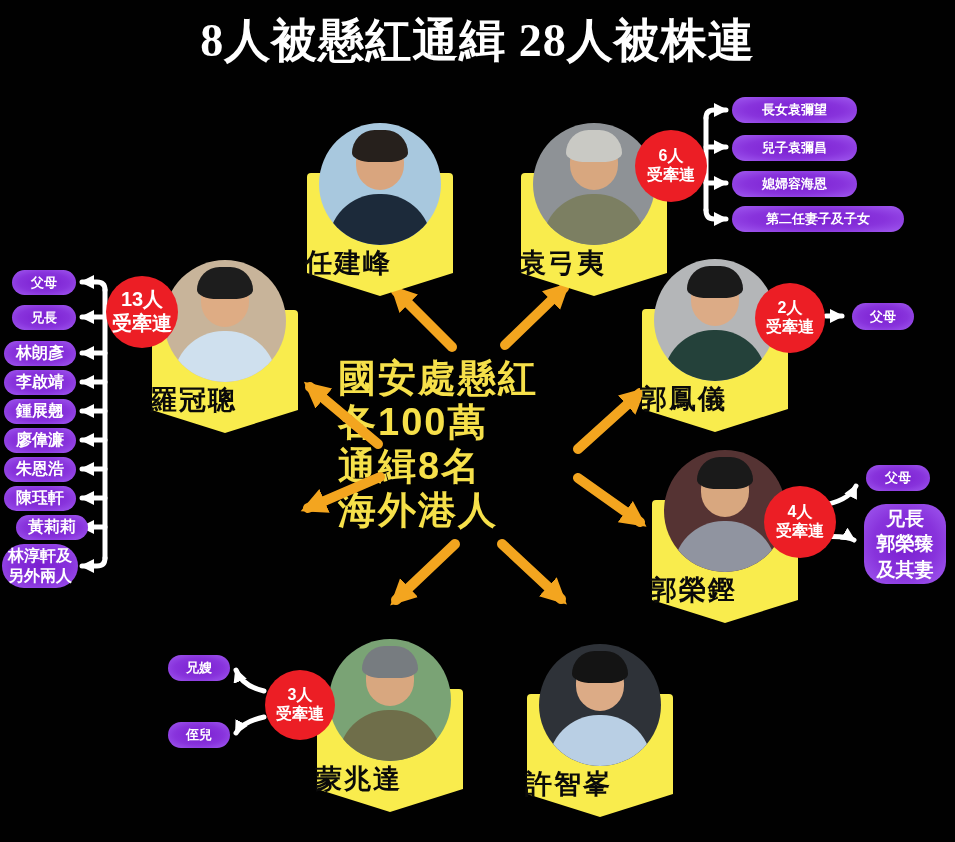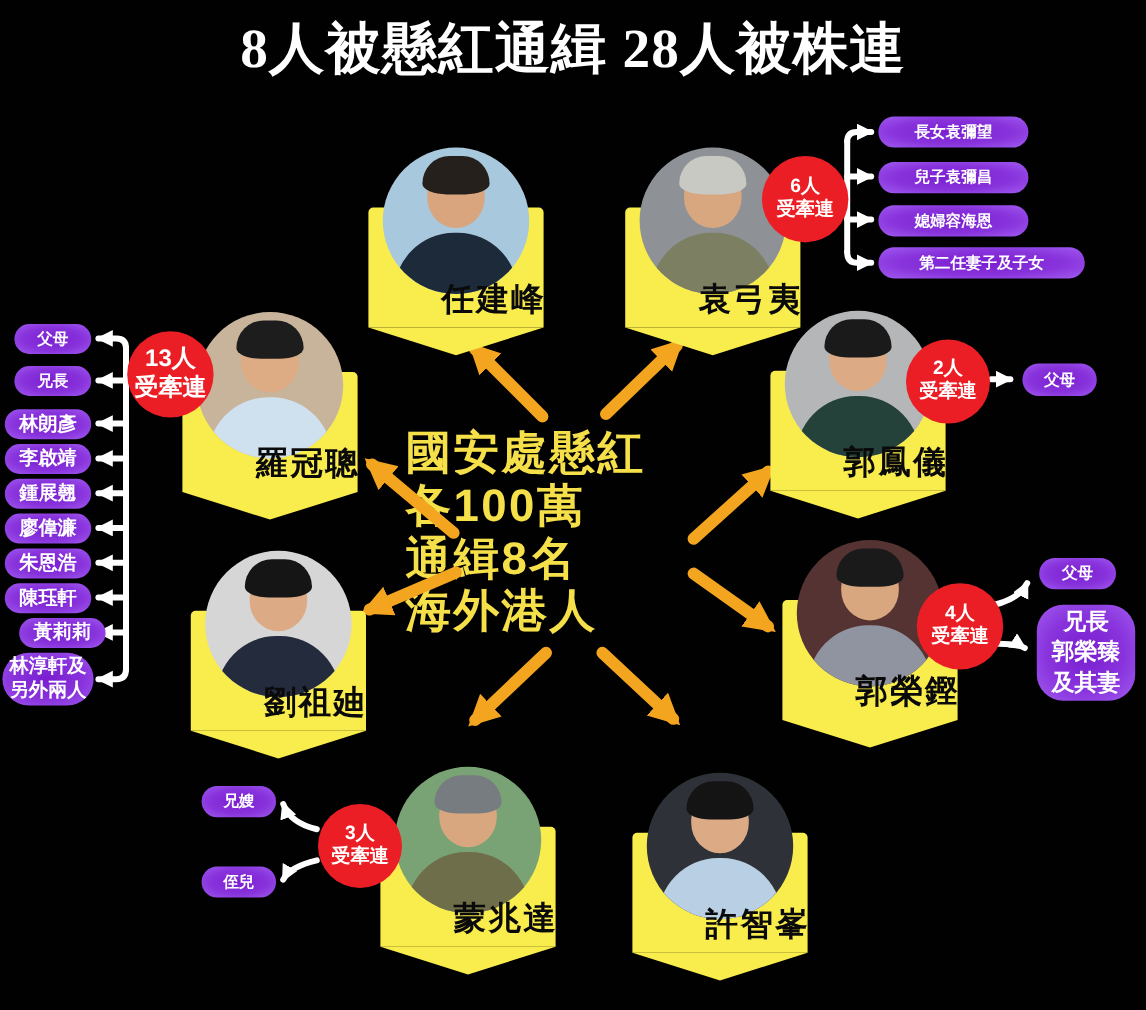--- a/index.html
+++ b/index.html
@@ -17,21 +17,21 @@
   .banner-tip{position:absolute;left:2px;top:150px;width:0;height:0;
               border-left:73px solid transparent;border-right:73px solid transparent;border-top:23px solid #F9EC4D;}
   .photo{position:absolute;left:14px;top:0;width:122px;height:122px;border-radius:50%;overflow:hidden;
          background:var(--bg,#888);z-index:1;}
   .hair{position:absolute;left:27%;top:6%;width:46%;height:26%;background:var(--hair,#222);
         border-radius:50% 50% 45% 45% / 90% 90% 35% 35%;}
   .head{position:absolute;left:30%;top:13%;width:40%;height:42%;background:var(--skin,#d9a57e);
         border-radius:46% 46% 50% 50%;}
   .torso{position:absolute;left:7%;bottom:-4%;width:86%;height:46%;background:var(--torso,#333);
          border-radius:48% 48% 0 0 / 92% 92% 0 0;}
-  .pname{position:absolute;left:0;right:0;top:108px;text-align:right;font-size:27px;font-weight:800;
+  .pname{position:absolute;left:0;right:0;top:122px;text-align:left;font-size:27px;font-weight:800;
          color:#0a0a0a;z-index:2;letter-spacing:2px;}
   .impact{position:absolute;z-index:5;background:#EC1E25;border-radius:50%;color:#fff;font-weight:800;
           display:flex;align-items:center;justify-content:center;text-align:center;
           white-space:pre-line;line-height:1.18;font-size:16px;}
   .pill{position:absolute;z-index:4;display:flex;align-items:center;justify-content:center;color:#fff;
         font-weight:800;border-radius:30px;text-align:center;white-space:pre-line;font-size:16px;
         background:radial-gradient(ellipse at center,#7A1ED0 0%,#8833DC 55%,#A15BF0 100%);}
   .pill.f17{font-size:13px;}
   .pill.two{line-height:1.25;}
   .pill.big{border-radius:22px;font-size:19px;line-height:1.35;}
@@ -147,30 +147,20 @@
     <div class="banner"></div>
     <div class="banner-tip"></div>
     <div class="photo" style="--bg:#c8b49a;--hair:#1d1d1d;--skin:#deac84;--torso:#cfe0ee">
       <span class="torso"></span>
       <span class="head"></span>
       <span class="hair"></span>
     </div>
     <div class="pname">羅冠聰</div>
   </div>
 
-  <div class="person" style="left:157px;top:459px;">
-    <div class="banner"></div>
-    <div class="banner-tip"></div>
-    <div class="photo" style="--bg:#d6d6d6;--hair:#151515;--skin:#dcab86;--torso:#232b3d">
-      <span class="torso"></span>
-      <span class="head"></span>
-      <span class="hair"></span>
-    </div>
-    <div class="pname">劉祖廸</div>
-  </div>
 
   <div class="person" style="left:315px;top:639px;">
     <div class="banner"></div>
     <div class="banner-tip"></div>
     <div class="photo" style="--bg:#7aa375;--hair:#777c80;--skin:#d8a77f;--torso:#6f6e4a">
       <span class="torso"></span>
       <span class="head"></span>
       <span class="hair"></span>
     </div>
     <div class="pname">蒙兆達</div>

